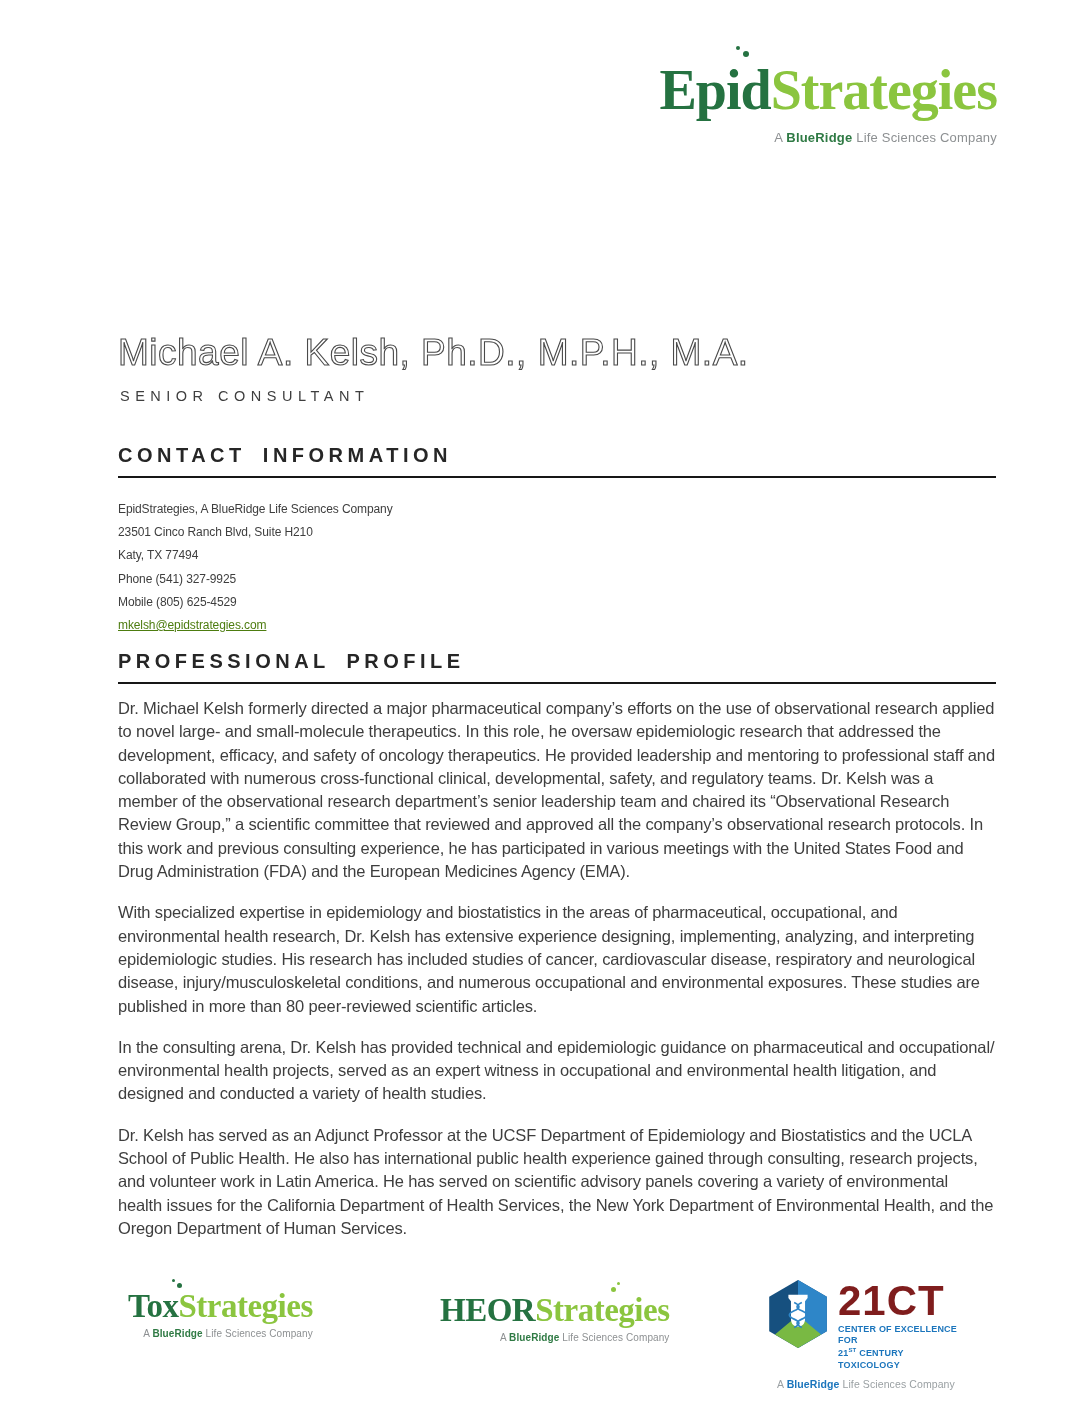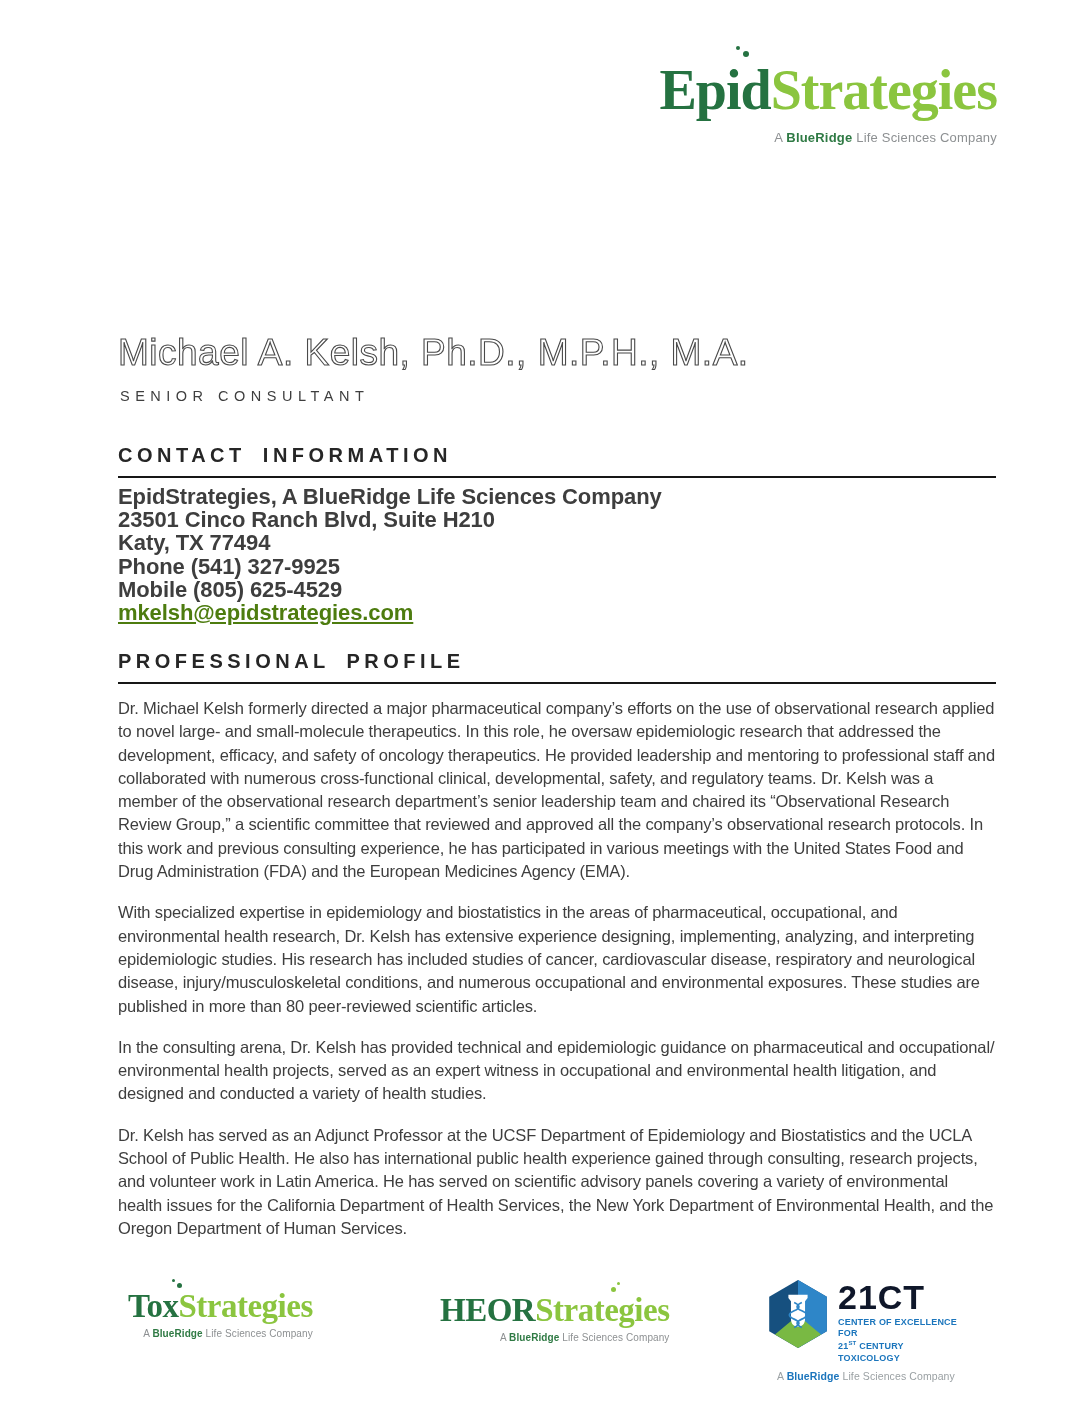--- a/index.html
+++ b/index.html
@@ -27,21 +27,21 @@
     .name { color:#ffffff; -webkit-text-stroke:1.1px #4a4a4a; }
   }
   .role { position:absolute; left:120px; top:388px; font-size:14.5px; letter-spacing:5.5px; color:#3e3e3e; }
 
   
   .section { position:absolute; left:118px; width:878px; }
   .section-heading { font-size:20px; font-weight:bold; color:#262626; letter-spacing:4.5px; word-spacing:7px; padding-bottom:9px; border-bottom:2.5px solid #161616; }
   #contact-section { top:444px; }
   #profile-section { top:650px; }
 
-  .contact-lines { margin-top:7px; font-size:22px; line-height:23.2px; letter-spacing:-.1px; color:#3e3e3e;font-weight:bold; }
+  .contact-lines { margin-top:20px; font-size:12px; line-height:23.2px; letter-spacing:-.1px; color:#3e3e3e; }
   .email-link { color:#4d7c0f; text-decoration:underline; cursor:pointer; }
 
   .profile-paragraphs p { margin-top:18px; font-size:16.5px; line-height:23.3px; letter-spacing:-.15px; color:#3e3e3e; }
   .profile-paragraphs p.first { margin-top:13px; }
 
   
   .footer { position:absolute; left:118px; top:1272px; width:878px; height:120px; }
   .partner { position:absolute; }
   .wordmark-sm { font-family:"Liberation Serif", serif; font-weight:bold; font-size:33px; line-height:1; letter-spacing:-.5px; position:relative; display:inline-block; }
   .partner-tagline { font-size:10px; color:#8d9092; text-align:right; margin-top:5px; letter-spacing:.1px; }
@@ -54,21 +54,21 @@
 
   #partner-heor { left:322px; top:22px; }
   .heor-dots { left:168px; top:-12px; width:16px; height:12px; }
   .heor-dots .d1 { width:3px; height:3px; left:9px; top:0; background:#8bc53f; }
   .heor-dots .d2 { width:5px; height:5px; left:3px; top:5px; background:#8bc53f; }
 
   #partner-ct21 { right:30px; top:6px; width:200px; }
   .ct-row { display:flex; align-items:flex-start; gap:8px; }
   .ct-hex { flex:0 0 auto; }
   .ct-text { padding-top:4px; }
-  .ct-word { color:#0f172a; font-weight:bold; font-size:34px; line-height:.9; letter-spacing:1px; font-family:"Liberation Sans", sans-serif; }
+  .ct-word { color:#7f1d1d; font-weight:bold; font-size:42px; line-height:.9; letter-spacing:1px; font-family:"Liberation Sans", sans-serif; }
   .ct-sub  { color:#1b75bc; font-weight:bold; font-size:9px; line-height:1.3; letter-spacing:.2px; margin-top:4px; }
   .ct-sub sup { font-size:6px; }
   .ct-tagline { font-size:10.5px; color:#9aa0a3; margin-top:6px; text-align:center; letter-spacing:.1px; }
   .ct-tagline b { color:#1b75bc; }
 </style>
 </head>
 <body>
 
 <div class="page">
 

